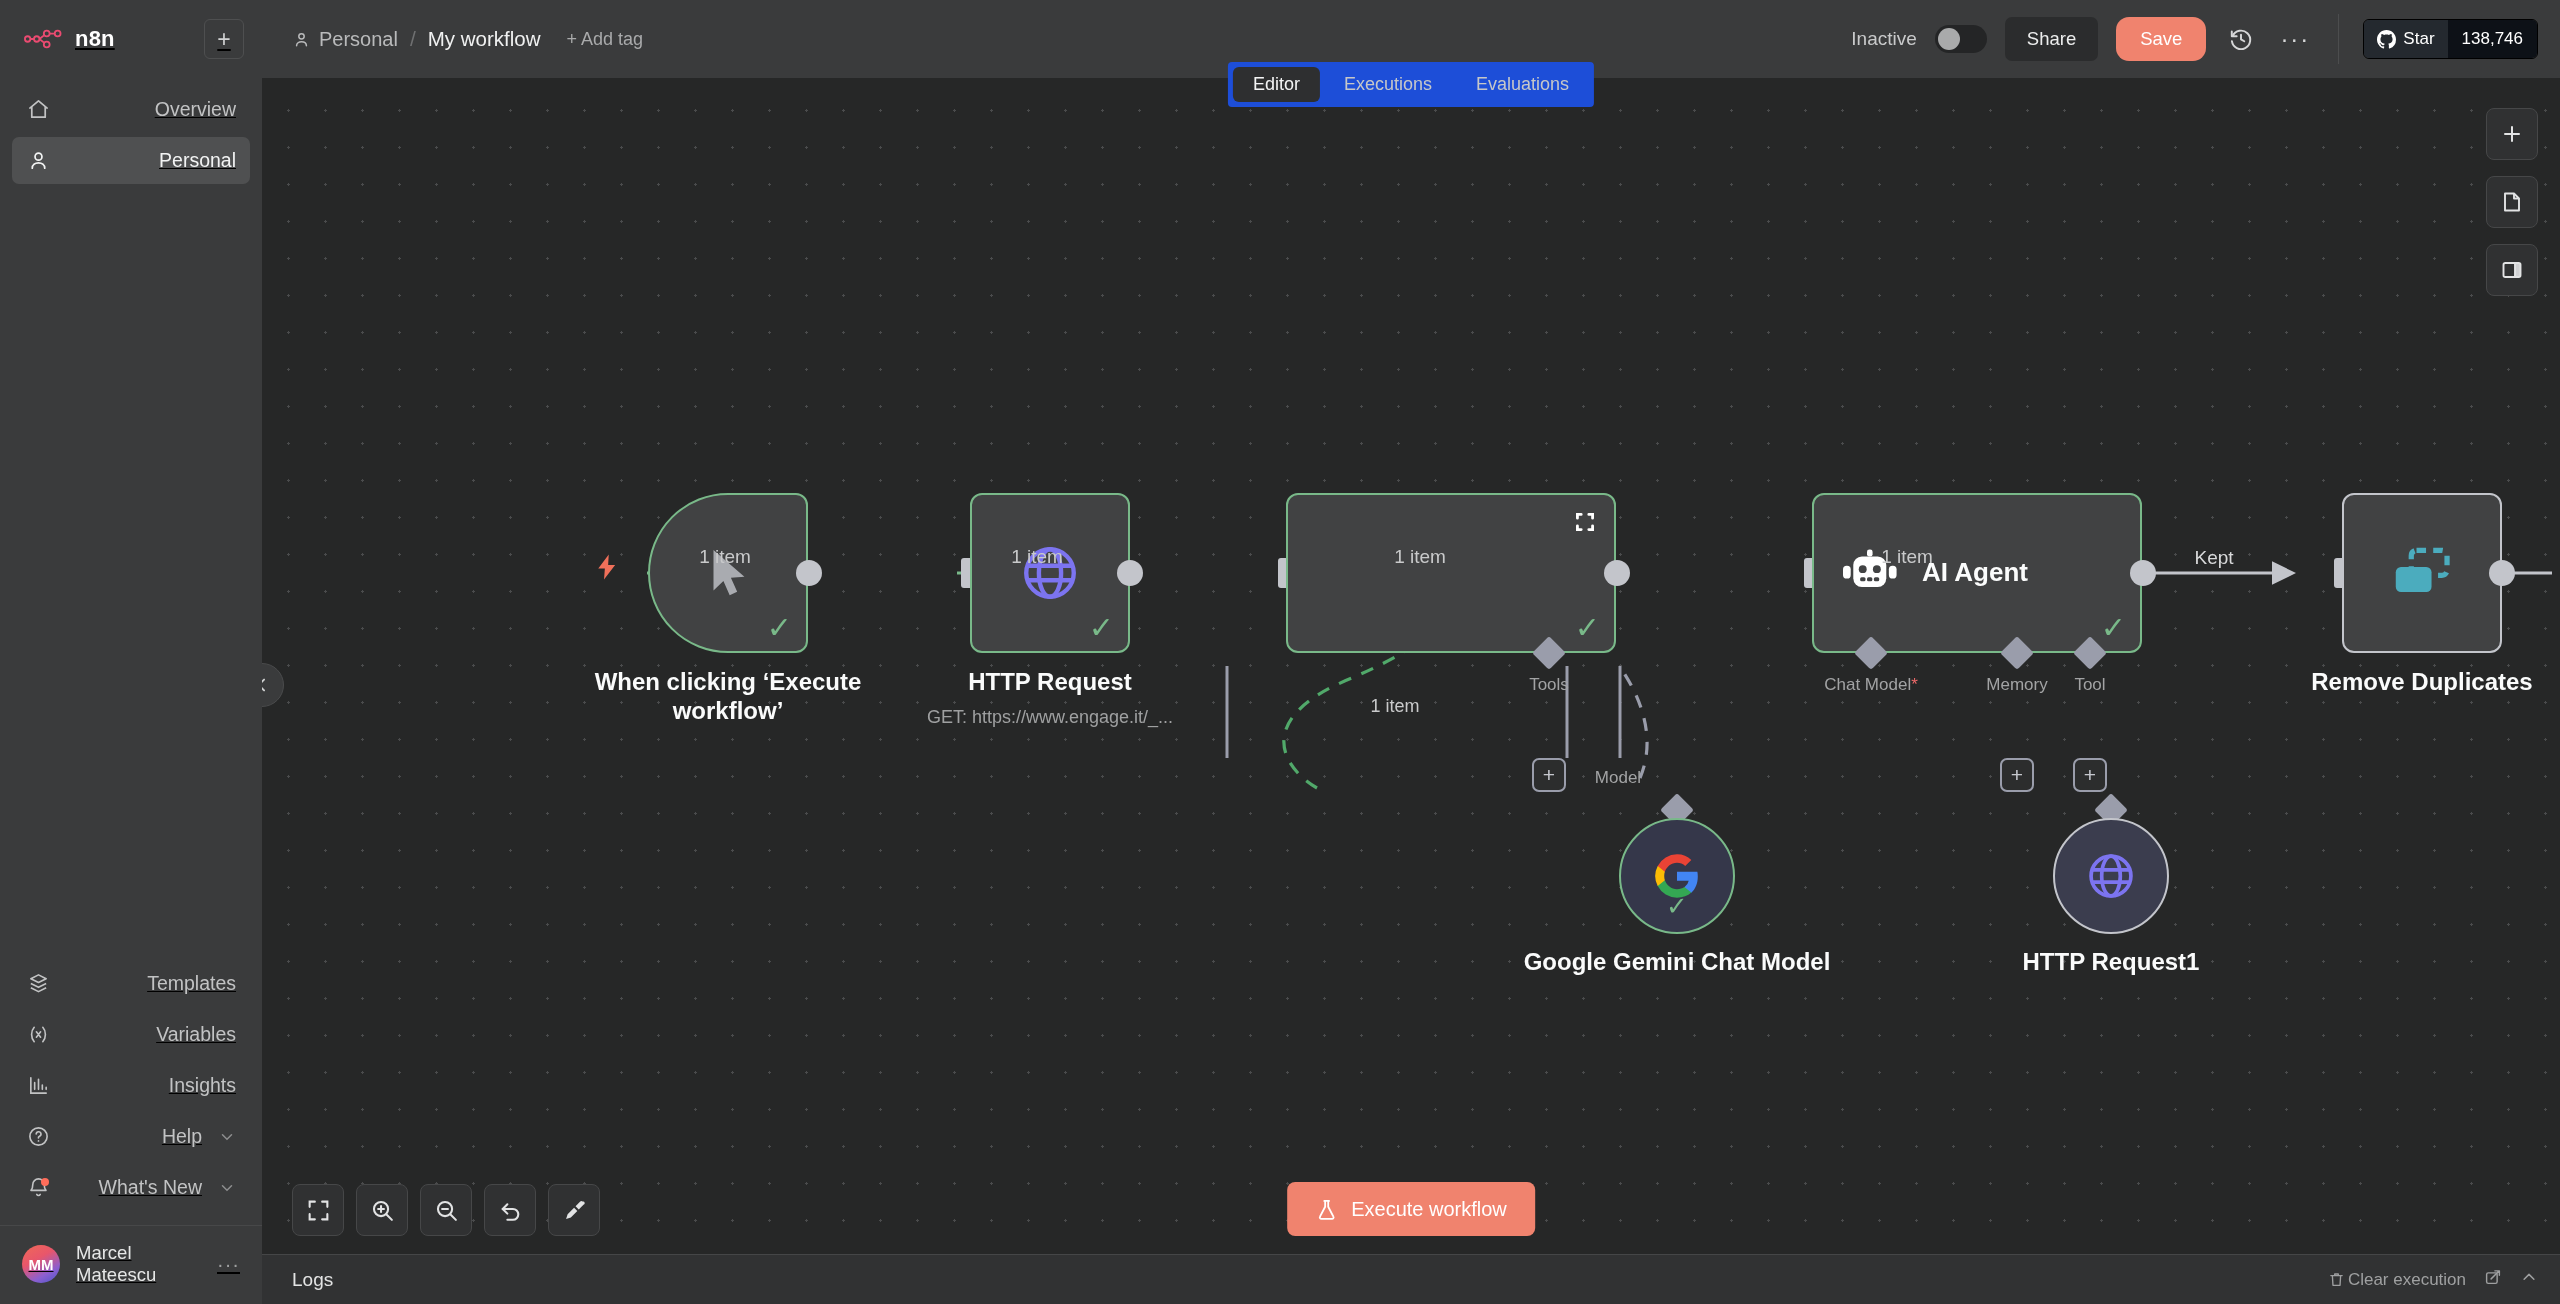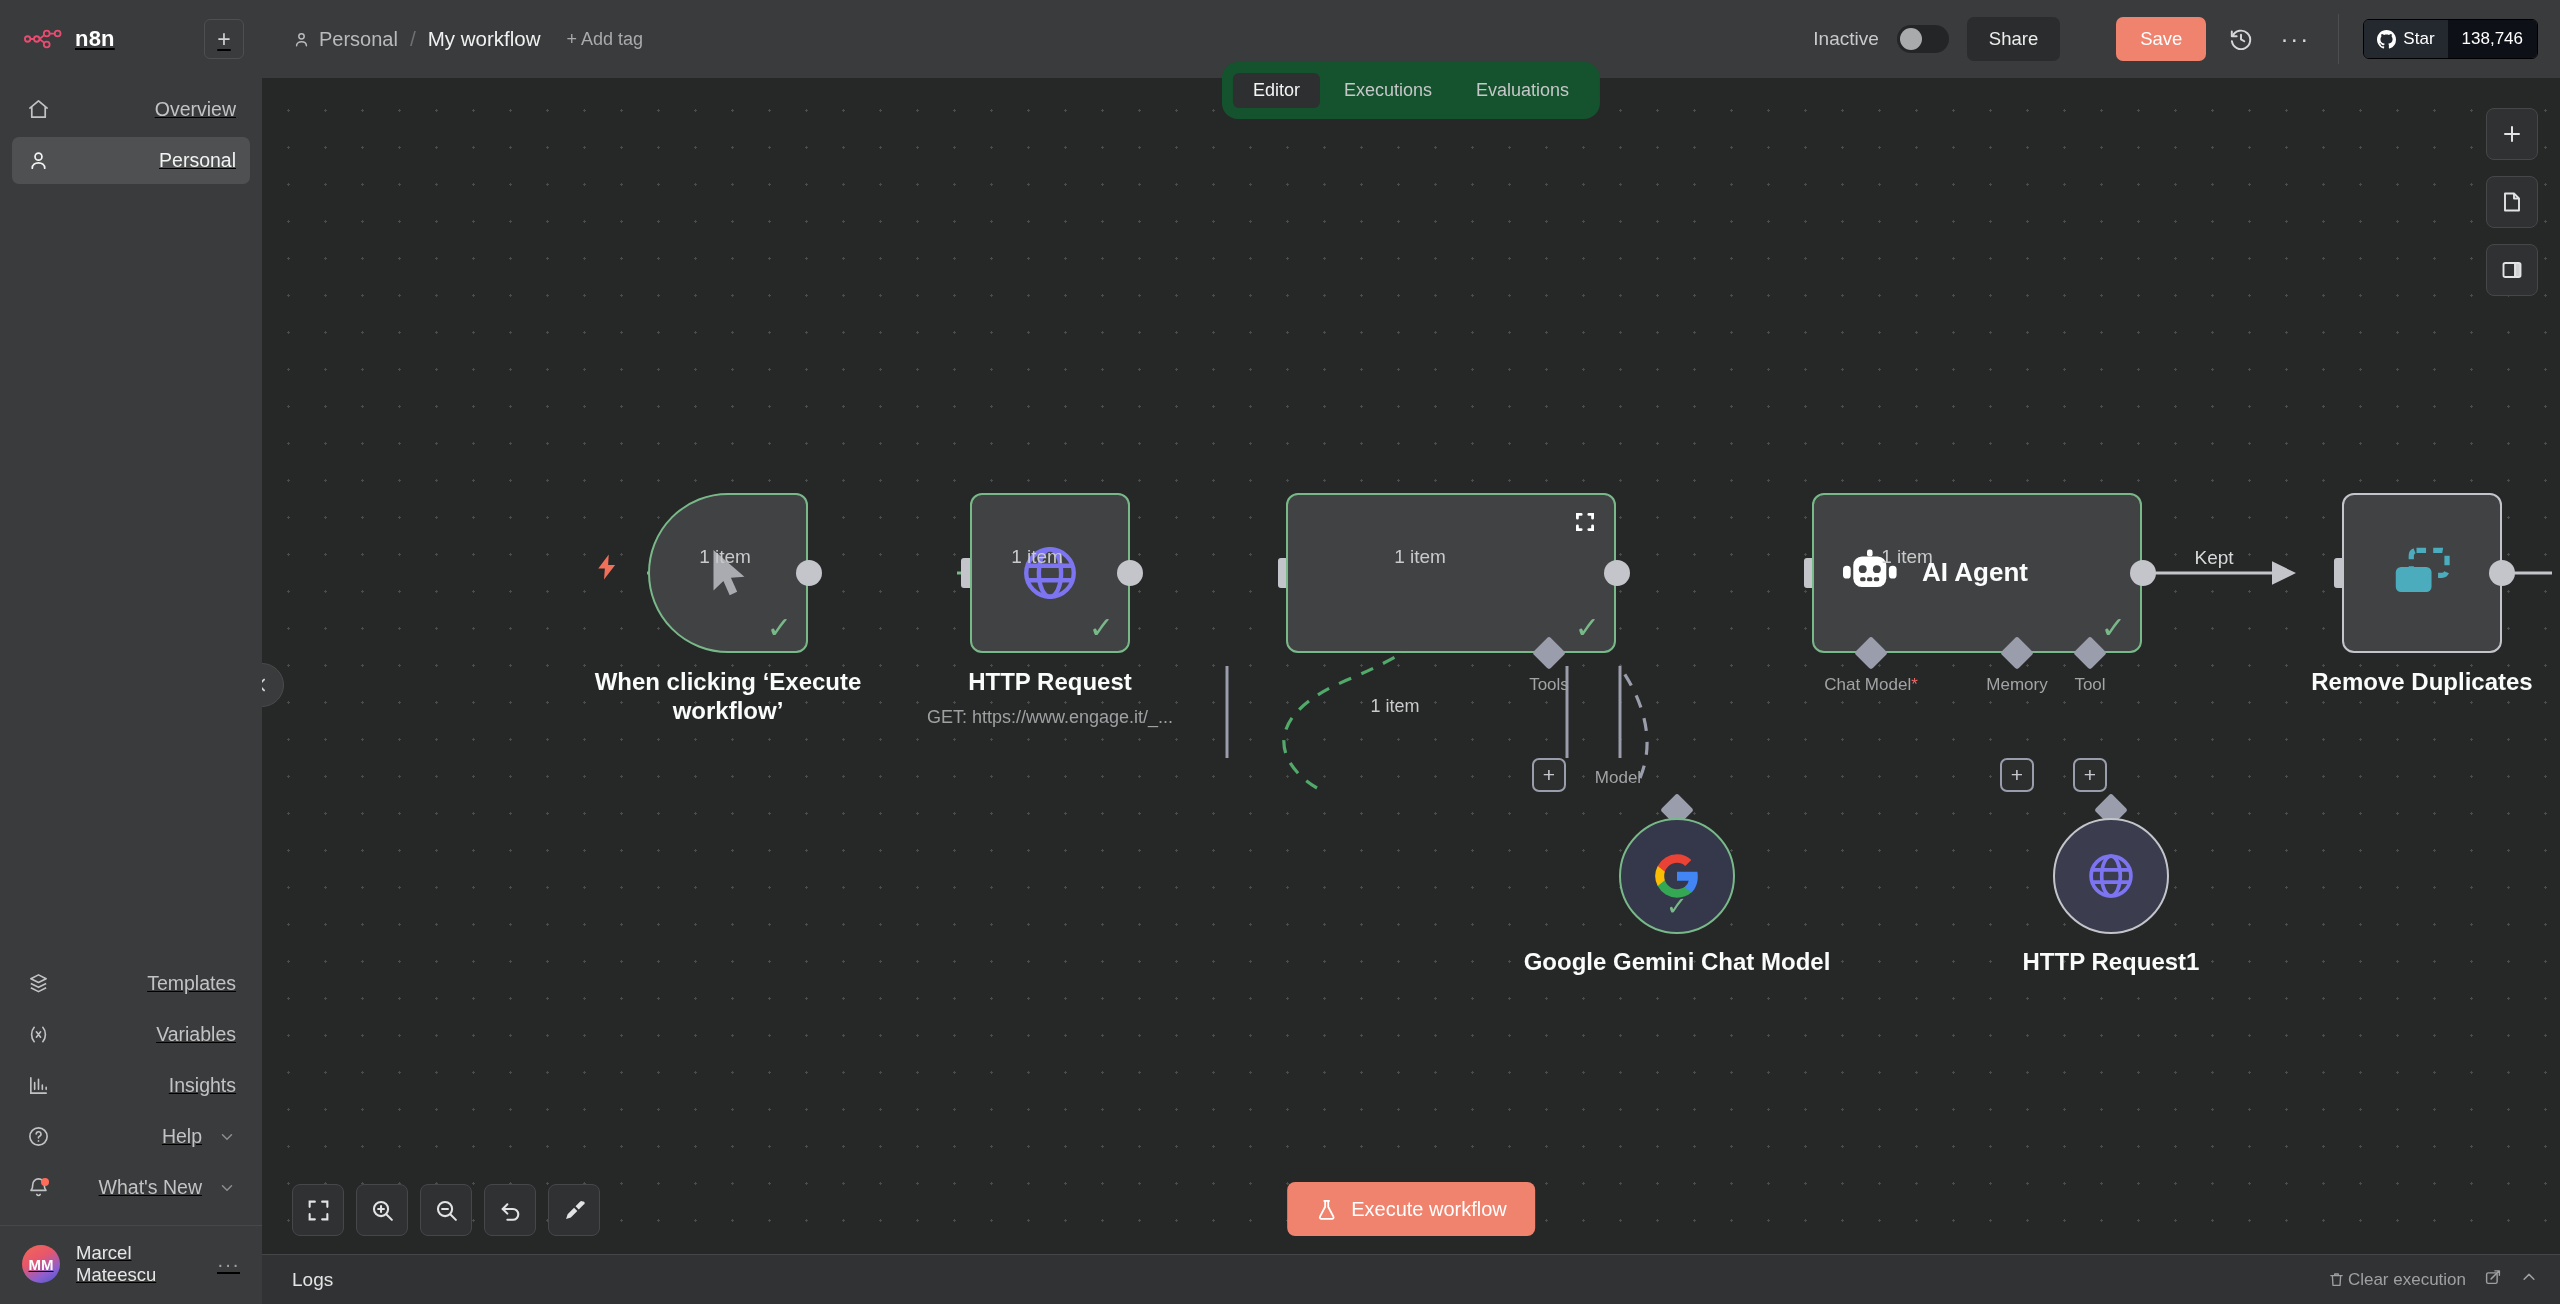--- a/index.html
+++ b/index.html
@@ -79,37 +79,37 @@
   .toggle {
     width: 52px; height: 28px; border-radius: 14px; background: #242526;
     display: flex; align-items: center; padding: 3px; position: relative;
   }
   .toggle-knob { width: 22px; height: 22px; border-radius: 50%; background: #a9aaab; }
   .btn-share {
     background: #2b2c2d; color: #eceded; border: none; border-radius: 7px;
     height: 44px; padding: 0 22px; font-size: 18.5px; font-family: inherit; cursor: pointer;
   }
   .btn-save {
-    background: #f0836e; color: #ffffff; border: none; border-radius: 7px;
-    height: 44px; padding: 0 24px; font-size: 18.5px; font-weight: 500; font-family: inherit; cursor: pointer; margin-left: 38px;
+    background: #f0836e; color: #ffffff; border: none; border-radius: 13px;
+    height: 44px; padding: 0 24px; font-size: 18.5px; font-weight: 500; font-family: inherit; cursor: pointer;
   }
   .icon-btn-top { width: 34px; height: 34px; display: flex; align-items: center; justify-content: center; color: #d6d7d8; }
   .top-dots { color: #d6d7d8; font-size: 24px; letter-spacing: 2px; padding: 0 4px; }
   .gh-divider { width: 1px; height: 50px; background: #4c4d4e; margin: 0 6px; }
   .gh-star {
     display: flex; align-items: stretch; height: 40px; border-radius: 6px; overflow: hidden;
     border: 1px solid #000; font-size: 17px;
   }
   .gh-left { background: #24292f; color: #fff; display: flex; align-items: center; gap: 7px; padding: 0 13px; }
   .gh-right { background: #0d1117; color: #fff; display: flex; align-items: center; padding: 0 14px; }
 
   
   .tabs {
     position: absolute; top: 62px; left: 50%; transform: translateX(-50%);
-    background: #14532d; border-radius: 16px; padding: 11px;
+    background: #1d4ed8; border-radius: 4px; padding: 5px;
     display: flex; gap: 4px; z-index: 26;
   }
   .tab { padding: 7px 20px; border-radius: 6px; font-size: 18px; color: #c6c7c8; cursor: pointer; }
   .tab.active { background: #2e2f30; color: #f4f5f5; }
 
   
   .canvas {
     position: absolute; top: 78px; left: 0; right: 0; bottom: 50px;
     background-color: #262727;
     background-image: radial-gradient(#4a4b4c 1.2px, transparent 1.2px);

